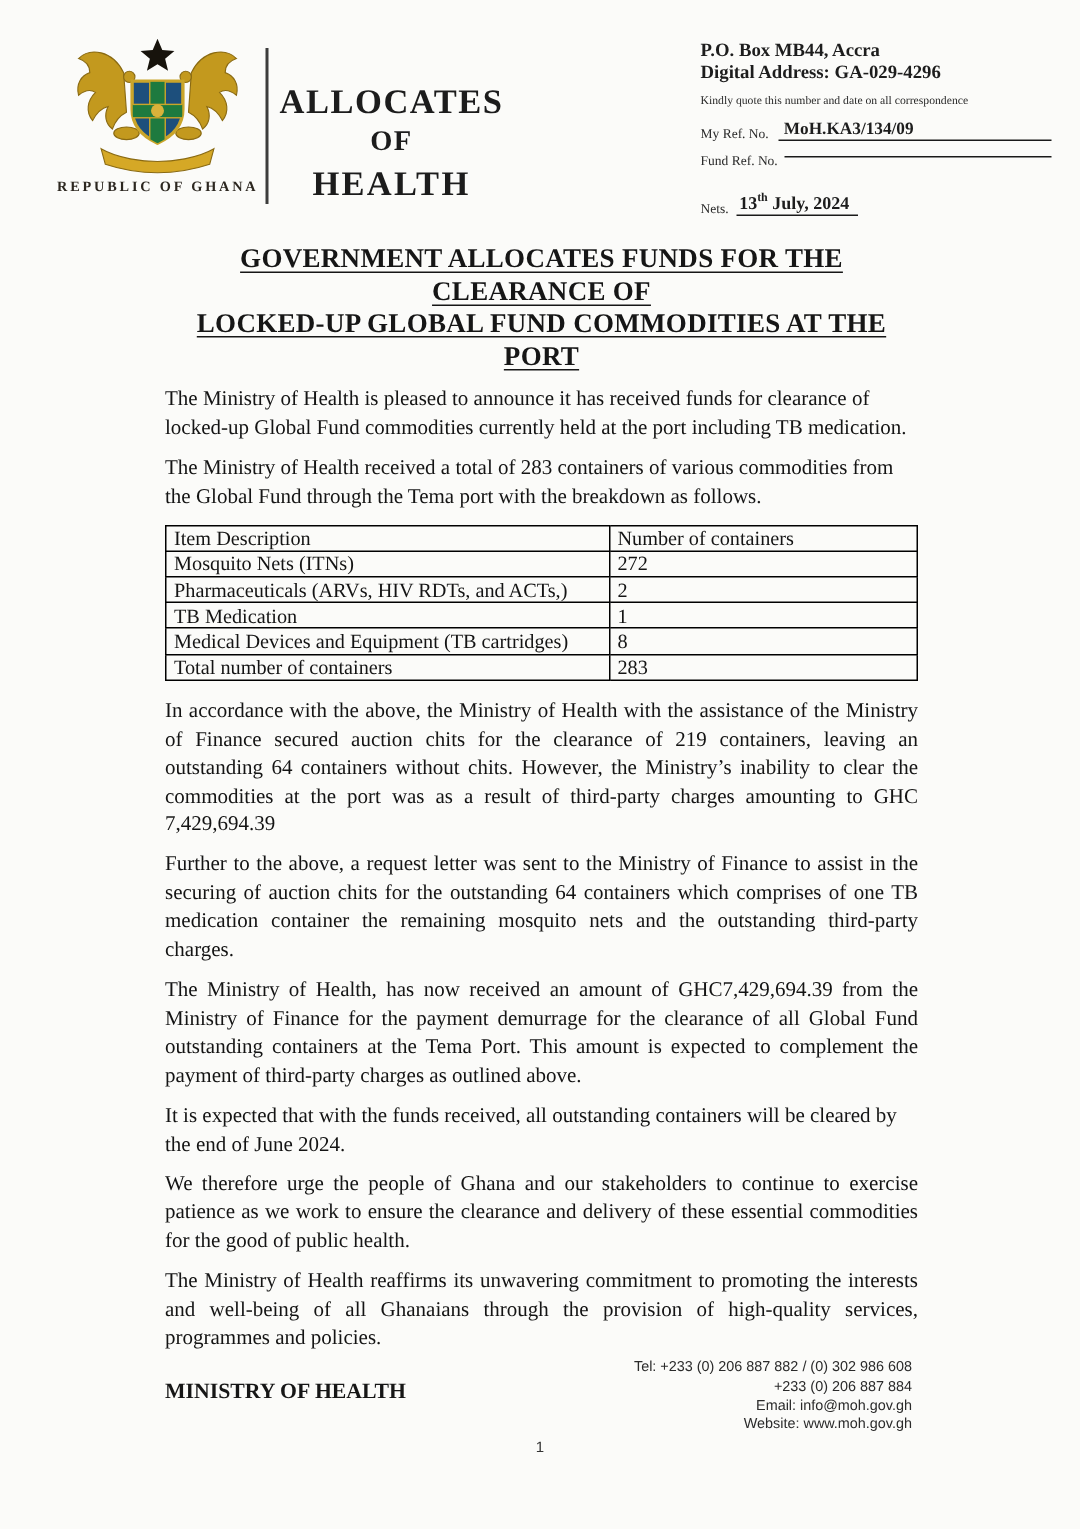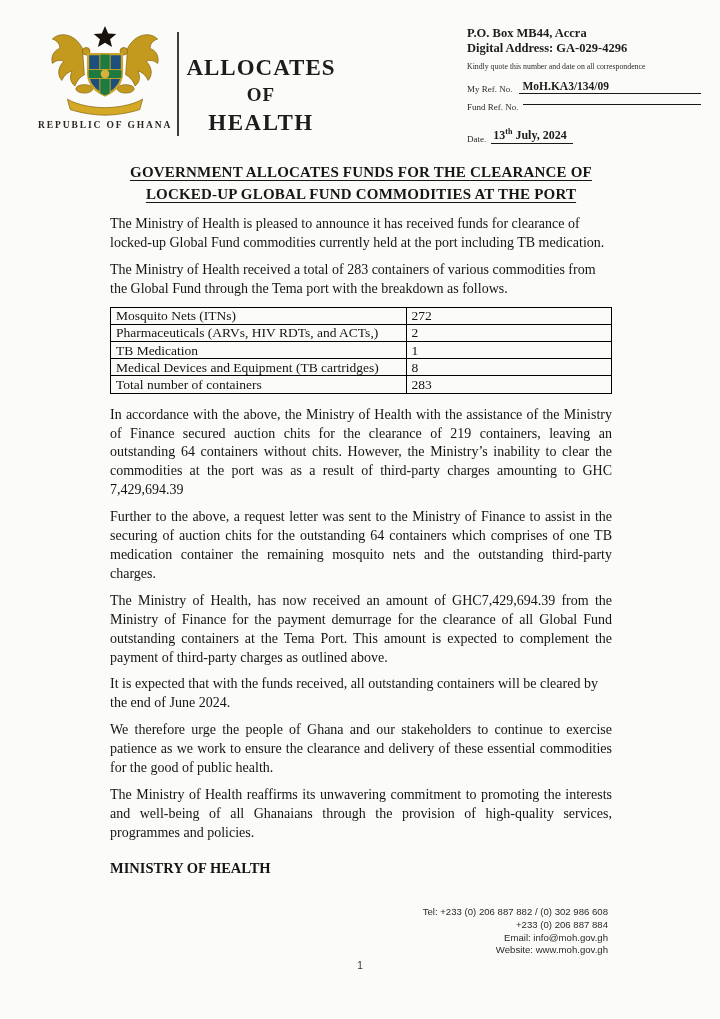--- a/index.html
+++ b/index.html
@@ -46,21 +46,21 @@
   .date-row{display:flex;align-items:flex-end;margin-top:13px;}
   .date-value{
     margin-left:5px;border-bottom:1.8px solid #1a1a1a;
     font-size:12px;font-weight:bold;padding:0 6px 1px 2px;line-height:14px;
   }
   .date-value sup{font-size:8px;}
 
   
   .content{margin:0 108px 0 110px;}
   .doc-title{
-    text-align:center;font-weight:bold;font-size:15px;line-height:21.5px;
+    text-align:center;font-weight:bold;font-size:18px;line-height:21.5px;
     margin:6px 0 10px 0;letter-spacing:0.2px;
   }
   .doc-title .tline{text-decoration:underline;text-underline-offset:2.5px;}
   p.body-p{
     font-size:14px;line-height:18.9px;margin:0 0 8px 0;color:#141414;
   }
   p.justify{text-align:justify;}
 
   table.containers{
     border-collapse:collapse;width:100%;margin:4px 0 12px 0;
@@ -140,38 +140,42 @@
         <span class="ref-label">My Ref. No.</span>
         <span class="ref-value">MoH.KA3/134/09</span>
       </div>
 
       <div class="ref-row">
         <span class="ref-label">Fund Ref. No.</span>
         <span class="ref-line"></span>
       </div>
 
       <div class="date-row">
-        <span class="ref-label">Date.</span>
+        <span class="ref-label">Nets.</span>
         <span class="date-value"><span>13</span><sup>th</sup><span> July, 2024</span></span>
       </div>
     </div>
   </div>
 
   <div class="content">
 
     <div class="doc-title">
       <div><span class="tline">GOVERNMENT ALLOCATES FUNDS FOR THE CLEARANCE OF</span></div>
       <div><span class="tline">LOCKED-UP GLOBAL FUND COMMODITIES AT THE PORT</span></div>
     </div>
 
     <p class="body-p">The Ministry of Health is pleased to announce it has received funds for clearance of locked-up Global Fund commodities currently held at the port including TB medication.</p>
     <p class="body-p">The Ministry of Health received a total of 283 containers of various commodities from the Global Fund through the Tema port with the breakdown as follows.</p>
 
     <table class="containers">
       <tbody>
+        <tr>
+          <td>Item Description</td>
+          <td class="col-qty">Number of containers</td>
+        </tr>
         <tr>
           <td>Mosquito Nets (ITNs)</td>
           <td class="col-qty">272</td>
         </tr>
         <tr>
           <td>Pharmaceuticals (ARVs, HIV RDTs, and ACTs,)</td>
           <td class="col-qty">2</td>
         </tr>
         <tr>
           <td>TB Medication</td>

